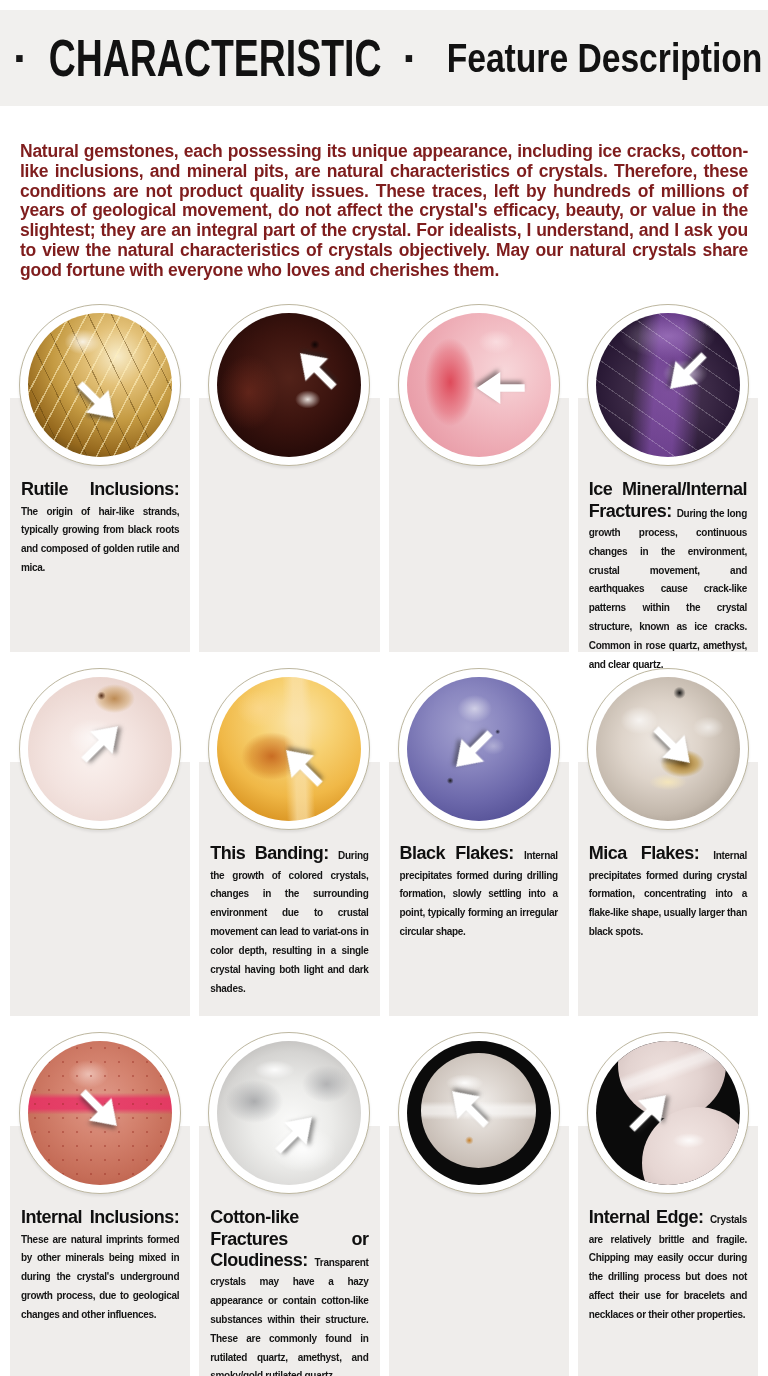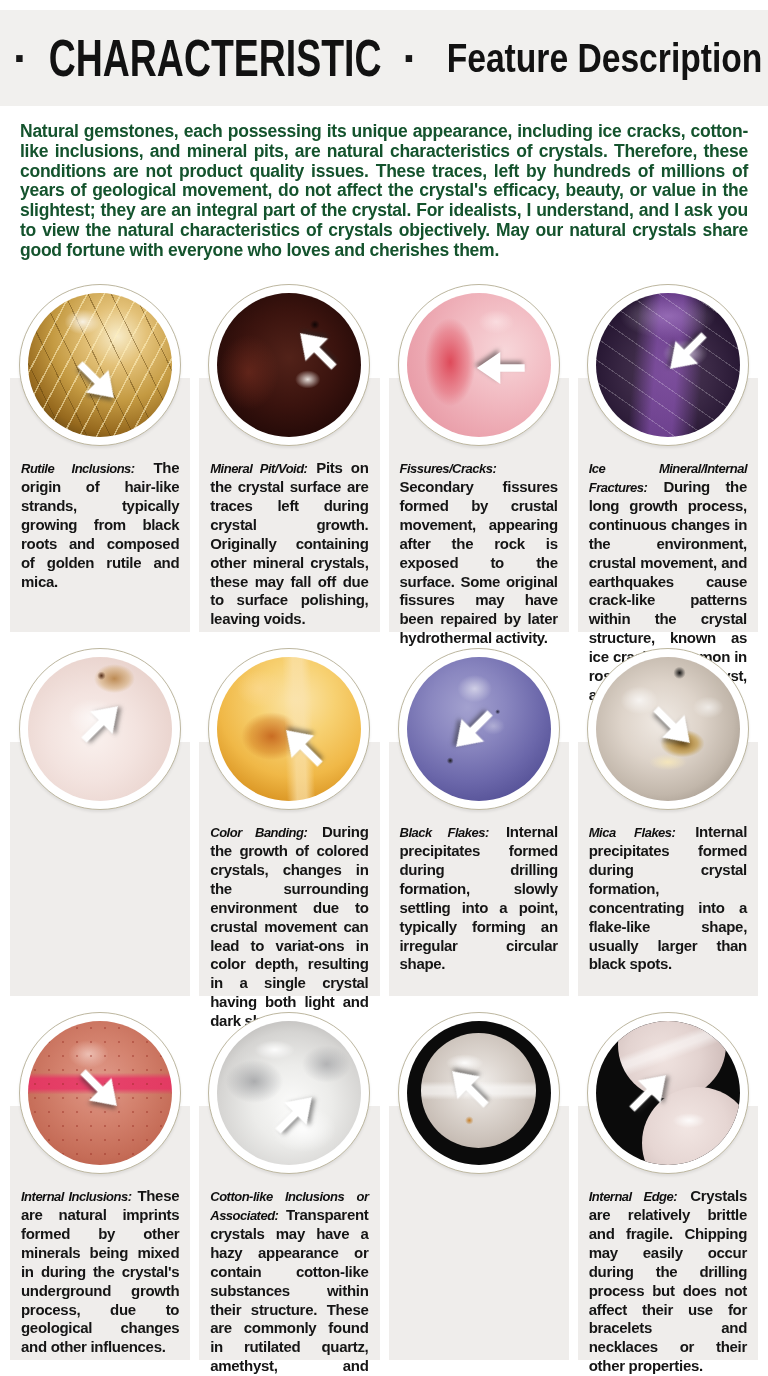--- a/index.html
+++ b/index.html
@@ -16,43 +16,43 @@
   .h-main{
     font-size:52px;font-weight:bold;white-space:nowrap;color:#121212;
     display:inline-block;transform:scaleX(0.72);margin:0 -56px;letter-spacing:0;
   }
   .h-sub{
     font-size:41px;font-weight:bold;white-space:nowrap;color:#121212;
     display:inline-block;transform:scaleX(0.82);margin:0 -30px 0 -18px;
   }
   
   .intro{
-    margin:16px 20px 0;font-size:17.5px;font-weight:bold;line-height:1.13;
-    letter-spacing:-0.25px;text-align:justify;color:#14532d;
+    margin:36px 20px 0;font-size:17.5px;font-weight:bold;line-height:1.13;
+    letter-spacing:-0.25px;text-align:justify;color:#7f1d1d;
   }
   
   .grid{
     margin-top:24px;padding:0 10px;display:grid;
     grid-template-columns:repeat(4,1fr);column-gap:9px;row-gap:16px;
   }
   .cell{
     position:relative;height:348px;
     background:linear-gradient(180deg, rgba(0,0,0,0) 0 94px, #efedeb 94px 100%);
   }
   .bead-wrap{
     width:160px;height:160px;margin:0 auto;background:#fff;
     border:1px solid #bdb7a0;border-radius:50%;
     display:flex;align-items:center;justify-content:center;
     box-shadow:0 2px 3px rgba(0,0,0,0.08);
   }
   .bead{position:relative;width:144px;height:144px;border-radius:50%;overflow:hidden;background:#888;}
   .card-text{padding:13px 11px 0;text-align:justify;}
   .card-text p{margin:0;line-height:1.18;}
-  .ct{font-weight:bold;font-size:13px;letter-spacing:-0.5px;color:#101010;font-style:italic;}
-  .cb{font-weight:bold;font-size:15px;letter-spacing:-0.3px;color:#151515;}
+  .ct{font-weight:bold;font-size:18px;letter-spacing:-0.5px;color:#101010;}
+  .cb{font-weight:bold;font-size:10px;letter-spacing:-0.3px;color:#151515;}
   
   .arrow{
     position:absolute;width:54px;height:37px;z-index:3;
     filter:drop-shadow(2px 3px 2px rgba(40,40,40,0.5));
   }
   .arrow svg{display:block;width:54px;height:37px;}
   .arrow[data-dir="left"]{transform:translate(-50%,-50%) rotate(180deg);}
   .arrow[data-dir="up-right"]{transform:translate(-50%,-50%) rotate(-45deg);}
   .arrow[data-dir="up-left"]{transform:translate(-50%,-50%) rotate(-135deg);}
   .arrow[data-dir="down-right"]{transform:translate(-50%,-50%) rotate(45deg);}
@@ -171,39 +171,33 @@
     <div class="bead-wrap">
       <div class="bead bead-garnet">
         <span class="arrow a2" data-dir="up-left">
             <svg viewBox="0 0 64 44">
               <line x1="5" y1="22" x2="38" y2="22" stroke="#fff" stroke-width="9"></line>
               <polygon points="34,3 62,22 34,41" fill="#fff"></polygon>
             </svg>
           </span>
       </div>
     </div>
-    <div class="card-text">
-      <p><span class="ct">Mineral Pit/Void:</span> <span class="cb">Pits on the crystal surface are traces left during crystal growth. Originally containing other mineral crystals, these may fall off due to surface polishing, leaving voids.</span></p>
-    </div>
   </div>
 
   <div class="cell">
     <div class="bead-wrap">
       <div class="bead bead-rose-fissure">
         <span class="arrow a3" data-dir="left">
             <svg viewBox="0 0 64 44">
               <line x1="5" y1="22" x2="38" y2="22" stroke="#fff" stroke-width="9"></line>
               <polygon points="34,3 62,22 34,41" fill="#fff"></polygon>
             </svg>
           </span>
       </div>
     </div>
-    <div class="card-text">
-      <p><span class="ct">Fissures/Cracks:</span> <span class="cb">Secondary fissures formed by crustal movement, appearing after the rock is exposed to the surface. Some original fissures may have been repaired by later hydrothermal activity.</span></p>
-    </div>
   </div>
 
   <div class="cell">
     <div class="bead-wrap">
       <div class="bead bead-amethyst">
         <span class="arrow a4" data-dir="down-left">
             <svg viewBox="0 0 64 44">
               <line x1="5" y1="22" x2="38" y2="22" stroke="#fff" stroke-width="9"></line>
               <polygon points="34,3 62,22 34,41" fill="#fff"></polygon>
             </svg>
@@ -233,21 +227,21 @@
       <div class="bead bead-banded">
         <span class="arrow a6" data-dir="up-left">
             <svg viewBox="0 0 64 44">
               <line x1="5" y1="22" x2="38" y2="22" stroke="#fff" stroke-width="9"></line>
               <polygon points="34,3 62,22 34,41" fill="#fff"></polygon>
             </svg>
           </span>
       </div>
     </div>
     <div class="card-text">
-      <p><span class="ct">Color Banding:</span> <span class="cb">During the growth of colored crystals, changes in the surrounding environment due to crustal movement can lead to variat-ons in color depth, resulting in a single crystal having both light and dark shades.</span></p>
+      <p><span class="ct">This Banding:</span> <span class="cb">During the growth of colored crystals, changes in the surrounding environment due to crustal movement can lead to variat-ons in color depth, resulting in a single crystal having both light and dark shades.</span></p>
     </div>
   </div>
 
   <div class="cell">
     <div class="bead-wrap">
       <div class="bead bead-tanzanite">
         <span class="arrow a7" data-dir="down-left">
             <svg viewBox="0 0 64 44">
               <line x1="5" y1="22" x2="38" y2="22" stroke="#fff" stroke-width="9"></line>
               <polygon points="34,3 62,22 34,41" fill="#fff"></polygon>
@@ -297,21 +291,21 @@
       <div class="bead bead-milky">
         <span class="arrow a10" data-dir="up-right">
             <svg viewBox="0 0 64 44">
               <line x1="5" y1="22" x2="38" y2="22" stroke="#fff" stroke-width="9"></line>
               <polygon points="34,3 62,22 34,41" fill="#fff"></polygon>
             </svg>
           </span>
       </div>
     </div>
     <div class="card-text">
-      <p><span class="ct">Cotton-like Inclusions or Associated:</span> <span class="cb">Transparent crystals may have a hazy appearance or contain cotton-like substances within their structure. These are commonly found in rutilated quartz, amethyst, and smoky/gold rutilated quartz.</span></p>
+      <p><span class="ct">Cotton-like Fractures or Cloudiness:</span> <span class="cb">Transparent crystals may have a hazy appearance or contain cotton-like substances within their structure. These are commonly found in rutilated quartz, amethyst, and smoky/gold rutilated quartz.</span></p>
     </div>
   </div>
 
   <div class="cell">
     <div class="bead-wrap">
       <div class="bead bead-flat">
         <span class="inner-flat"></span>
         <span class="arrow a11" data-dir="up-left">
             <svg viewBox="0 0 64 44">
               <line x1="5" y1="22" x2="38" y2="22" stroke="#fff" stroke-width="9"></line>

